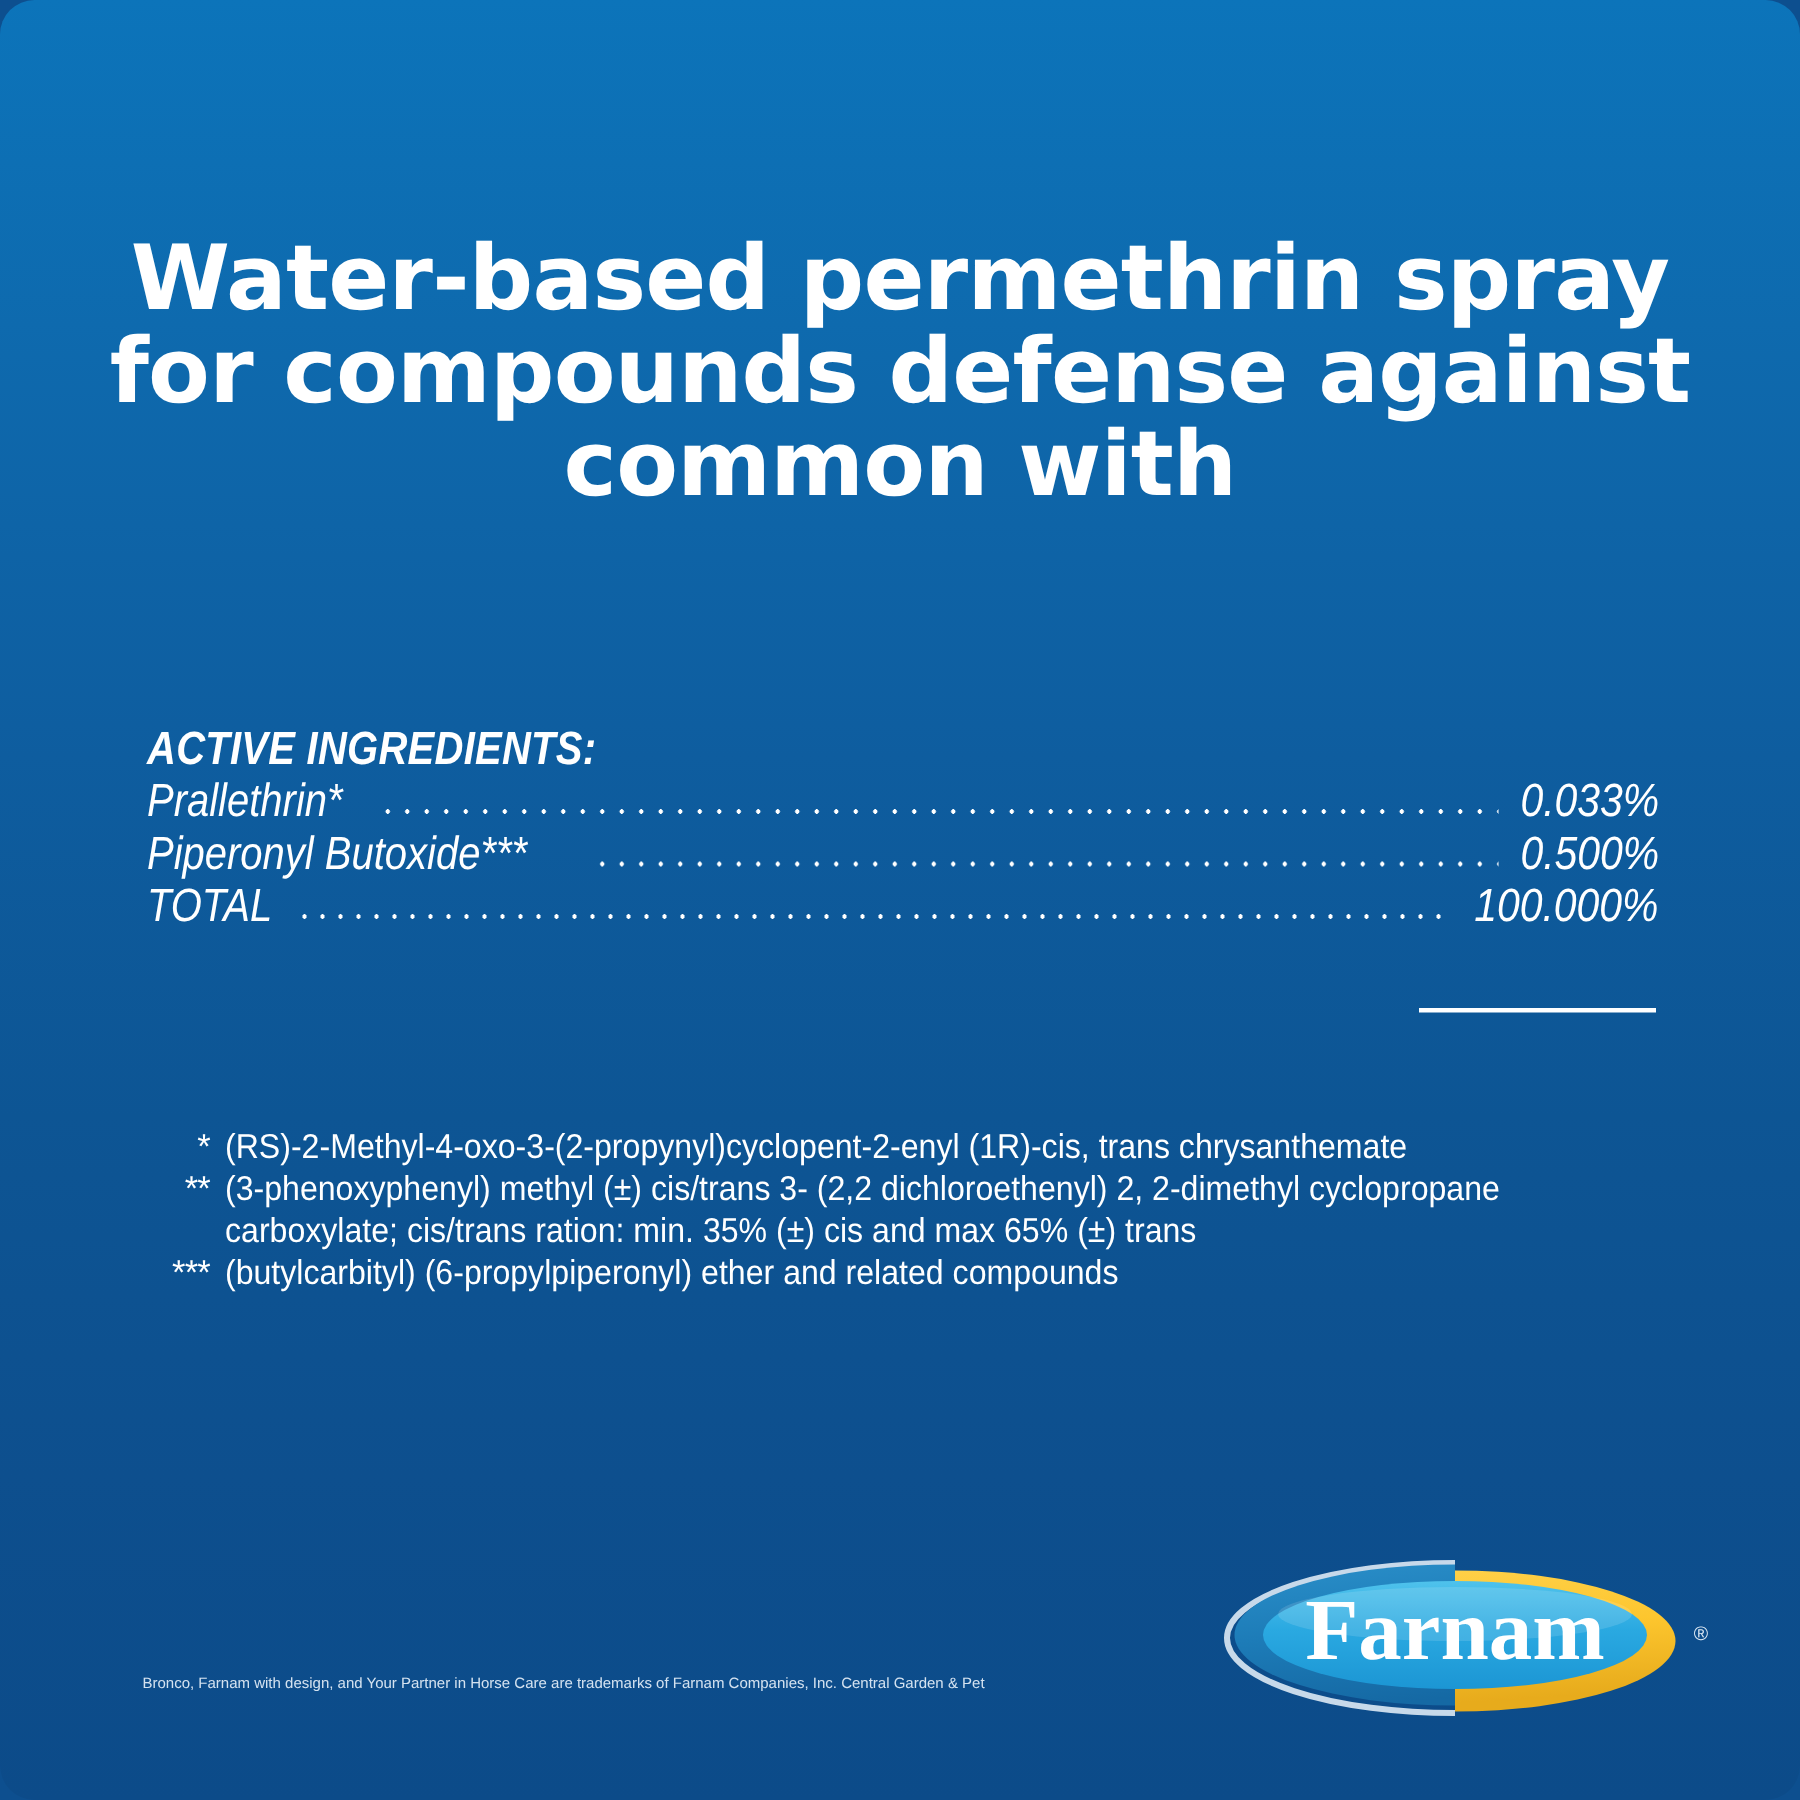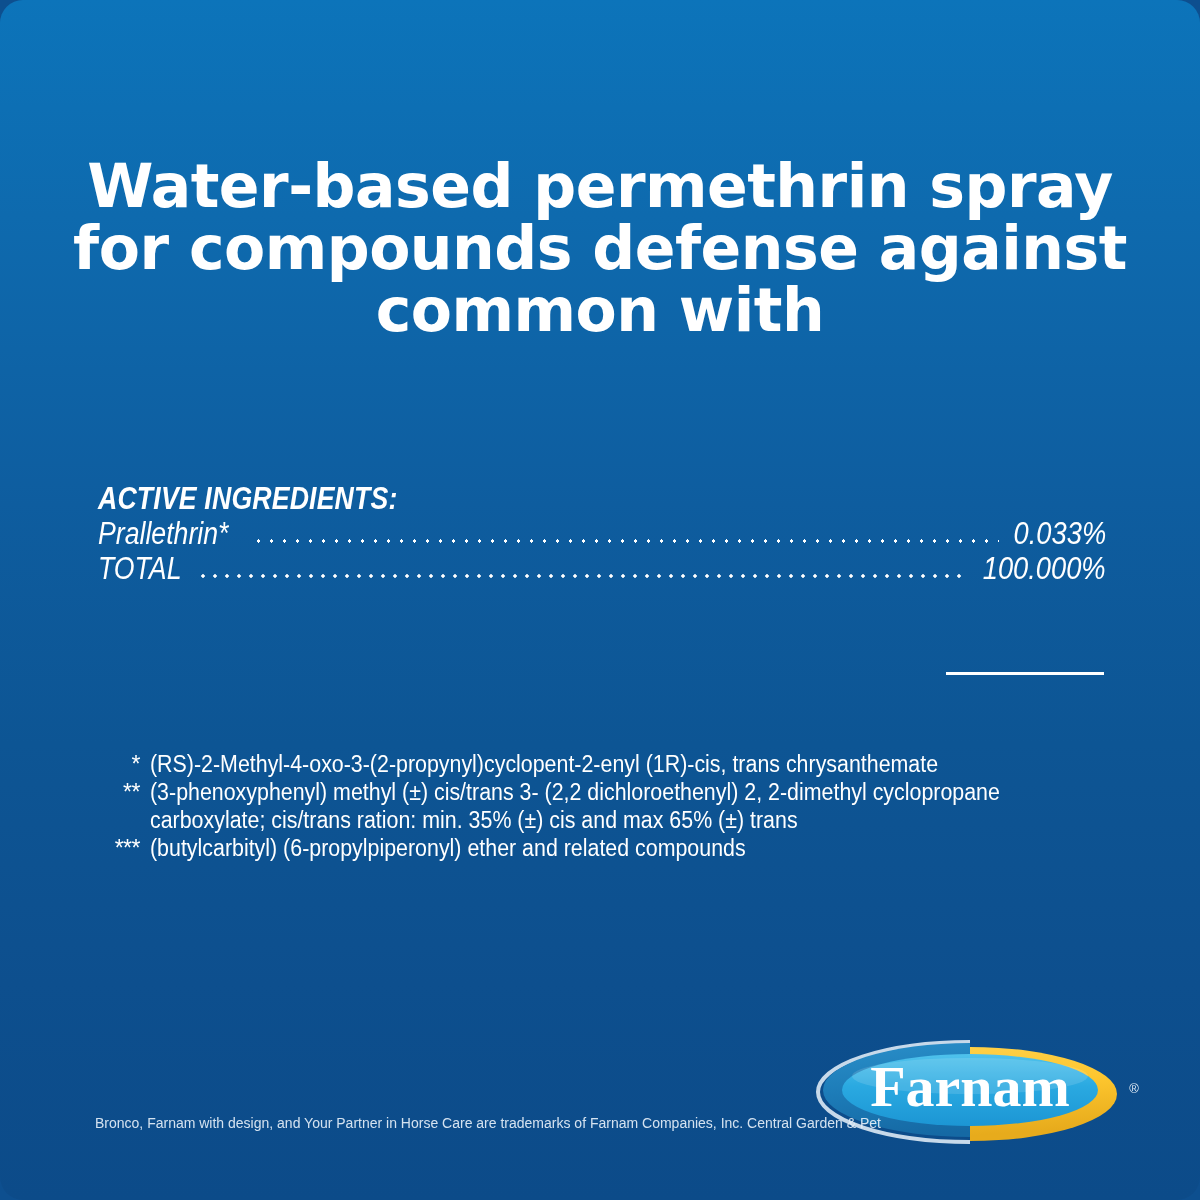--- a/index.html
+++ b/index.html
@@ -130,21 +130,21 @@
     width:340px; height:116px;
   }
   #logo svg { display:block; }
 
   
   #legal {
     position:absolute;
     left:95px; top:1117px; width:520px;
     color:#e4eef8;
     font-family:"Liberation Sans", sans-serif;
-    font-size:14px;
+    font-size:10px;
     line-height:12px;
     opacity:0.93;
   }
   #legal span { display:block; white-space:nowrap; }
 </style>
 </head>
 <body>
 
 <div id="canvas">
 
@@ -157,20 +157,25 @@
   <div id="ingredients">
     <div class="ing-head">ACTIVE INGREDIENTS:</div>
 
     <div class="ing-row">
       <span class="nm">Prallethrin*</span>
       <span class="leader"></span>
       <span class="vl">0.033%</span>
     </div>
 
 
+    <div class="ing-row">
+      <span class="nm">Piperonyl Butoxide***</span>
+      <span class="leader"></span>
+      <span class="vl">0.500%</span>
+    </div>
 
 
     <div class="ing-row">
       <span class="nm">TOTAL</span>
       <span class="leader tight"></span>
       <span class="vl">100.000%</span>
     </div>
   </div>
 
   <div id="total-rule"></div>

